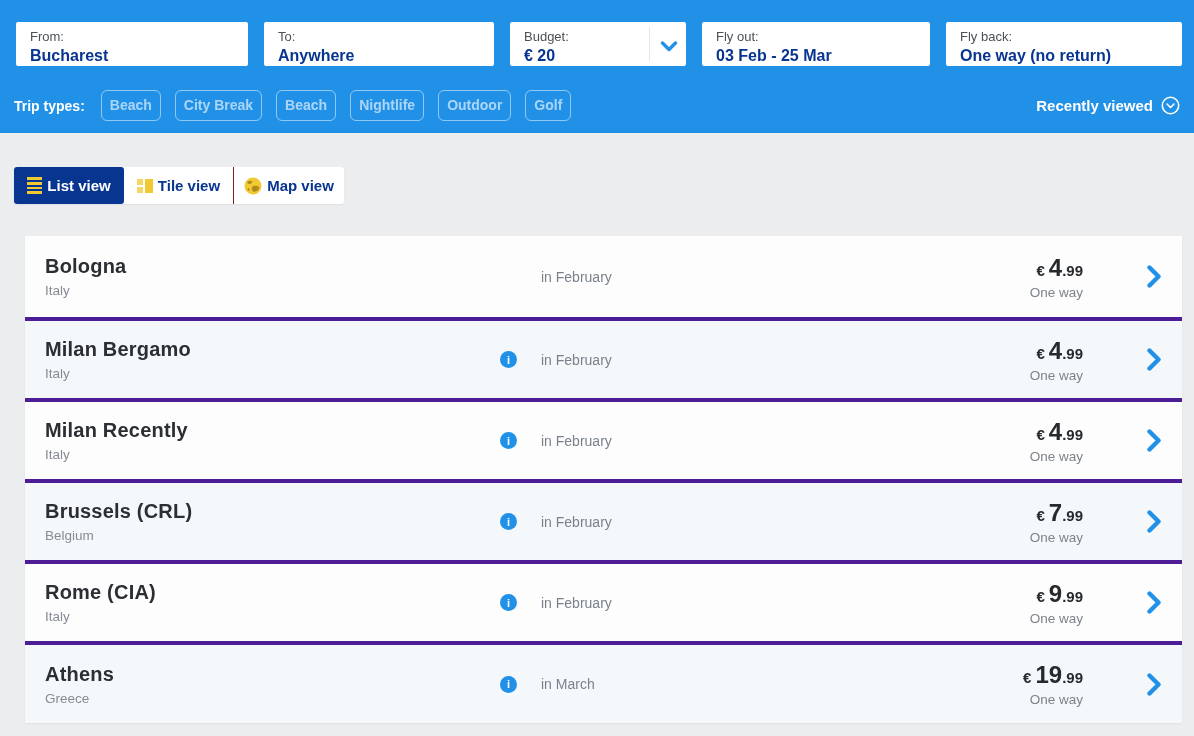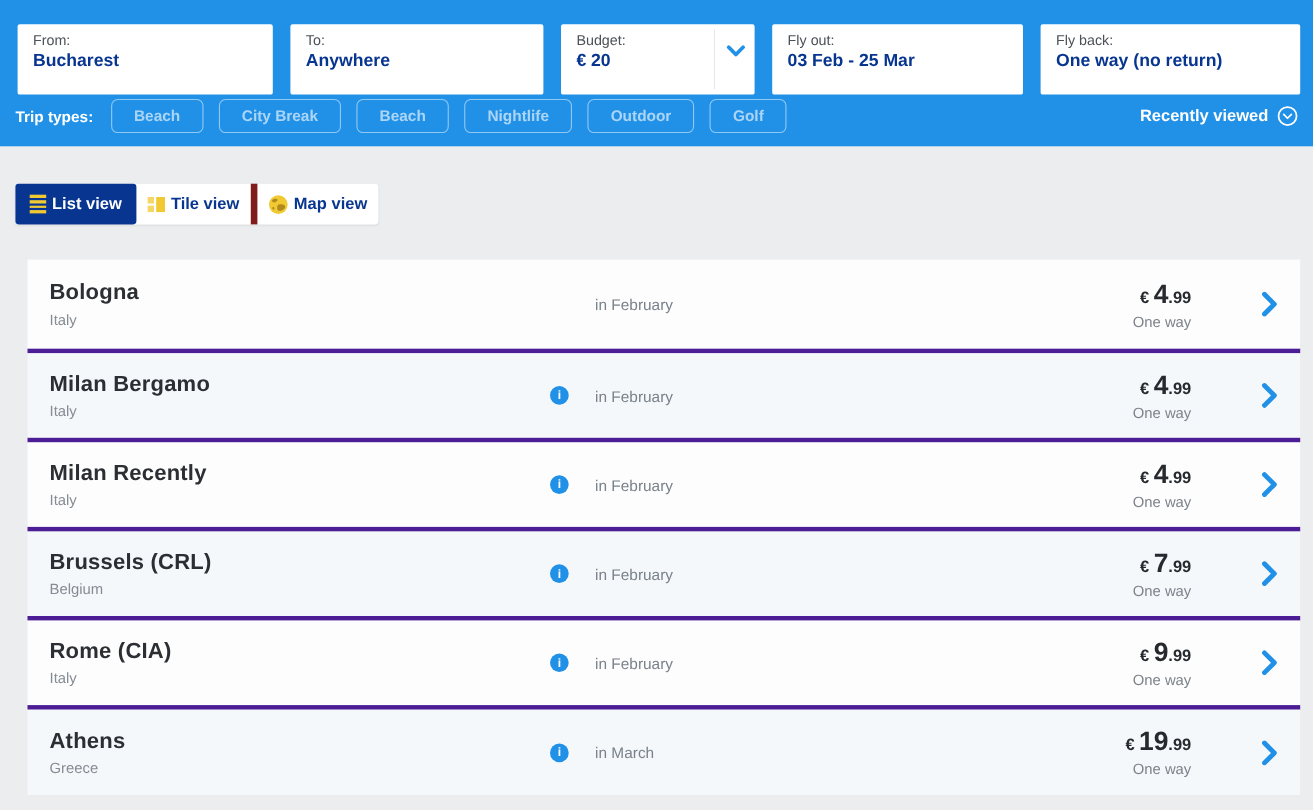--- a/index.html
+++ b/index.html
@@ -13,21 +13,21 @@
   
   .header {
     position:absolute; top:0; left:0; width:1194px; height:133px;
     background:#2191e8;
   }
   .fields {
     position:absolute; top:22px; left:16px;
     display:flex; gap:16px;
   }
   .field {
-    background:#ffffff; height:64px; border-radius:2px;
+    background:#ffffff; height:44px; border-radius:2px;
     padding:7px 12px 0 14px; cursor:pointer; position:relative;
   }
   .field-from   { width:232px; }
   .field-to     { width:230px; }
   .field-budget { width:176px; }
   .field-flyout { width:228px; }
   .field-flyback{ width:236px; }
   .field .lbl { font-size:13px; color:#4c5157; }
   .field .val { font-size:16px; font-weight:bold; color:#073590; margin-top:3px; white-space:nowrap; }
   .budget-divider {
@@ -36,21 +36,21 @@
   .budget-chevron {
     position:absolute; right:8px; top:19px;
   }
 
   .trip-row {
     position:absolute; top:90px; left:14px; right:14px;
     display:flex; align-items:center;
   }
   .trip-label { color:#ffffff; font-weight:bold; font-size:14px; margin-right:16px; }
   .trip-btn {
-    height:31px; padding:0 20px; margin-right:14px;
+    height:31px; padding:0 8px; margin-right:14px;
     border:1px solid rgba(255,255,255,0.5); border-radius:6px;
     background:transparent; color:rgba(255,255,255,0.62);
     font-family:inherit; font-weight:bold; font-size:14px; cursor:pointer;
     line-height:27px;
   }
   .trip-spacer { flex:1; }
   .recently {
     display:flex; align-items:center; gap:8px;
     color:#ffffff; font-size:15px; font-weight:bold; cursor:pointer;
   }
@@ -58,21 +58,21 @@
   
   .tabs {
     position:absolute; top:167px; left:14px;
     display:flex; background:#ffffff; border-radius:3px;
     box-shadow:0 1px 2px rgba(0,0,0,0.06);
   }
   .tab {
     width:110px; height:37px;
     display:flex; align-items:center; justify-content:center; gap:5px;
     color:#073590; font-weight:bold; font-size:15px; cursor:pointer;
-    border-right:6px solid #7f1d1d;
+    border-right:1px solid #7f1d1d;
   }
   .tab:last-child { border-right:none; }
   .tab.active {
     background:#073590; color:#ffffff; border-radius:3px; border-right:none;
   }
   .icon-list { display:flex; flex-direction:column; gap:2px; }
   .icon-list i { display:block; width:15px; height:2.6px; background:#f1c933; }
 
   
   .list {

